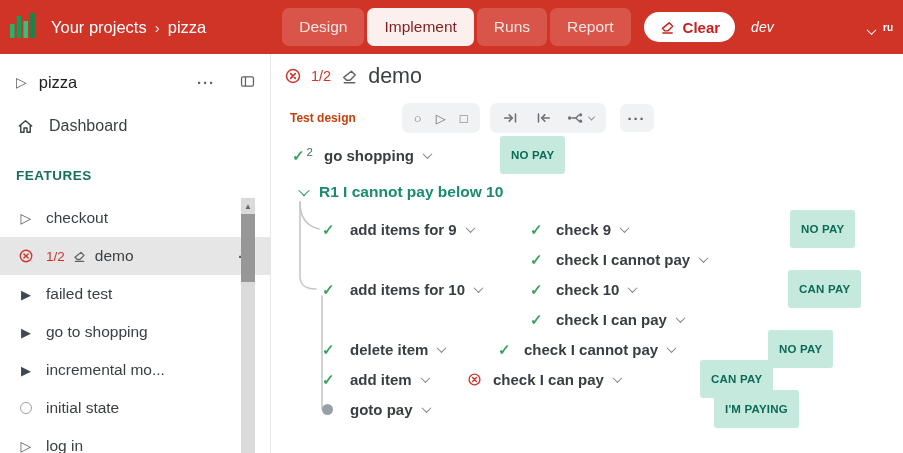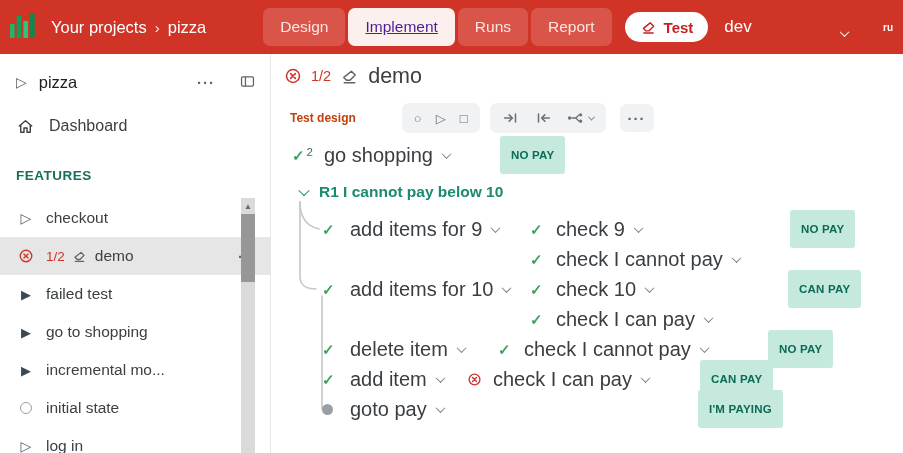--- a/index.html
+++ b/index.html
@@ -6,30 +6,30 @@
   html,body { width:903px; height:453px; overflow:hidden; background:#fff;
               font-family:"Liberation Sans", sans-serif; }
   .app { width:903px; height:453px; display:flex; flex-direction:column; }
 
   
   .topbar { flex:0 0 54px; background:#cf3427; display:flex; align-items:center;
             padding:0 10px 0 10px; position:relative; }
   .logo { display:flex; align-items:flex-end; margin-right:14px; }
   .crumbs { color:#fff; font-size:16.5px; display:flex; align-items:center; gap:8px; white-space:nowrap; }
   .crumb-sep { opacity:.9; font-size:15px; }
-  .tabs { display:flex; gap:3px; margin-left:13px;padding-left:44px; }
+  .tabs { display:flex; gap:3px; margin-left:32px;padding-left:44px; }
   .tab { border:none; cursor:pointer; font-family:inherit; font-size:15.5px;
          height:38px; padding:0 17px; border-radius:7px;
          background:#d95549; color:#fbe6e3; }
-  .tab.active { background:#fbf0ee; color:#4c1d95; font-weight:500;text-decoration:underline; }
+  .tab.active { background:#fbf0ee; color:#7f1d1d; font-weight:500; }
   .clear-btn { margin-left:13px; height:30px; border:none; cursor:pointer; font-family:inherit;
                border-radius:15px; background:#fff; color:#c5221f; font-size:15px; font-weight:700;
                display:flex; align-items:center; gap:7px; padding:0 15px; }
   .branch { margin-left:12px; width:132px; display:flex; align-items:flex-end; justify-content:space-between;
-            color:#fff; font-size:17px; cursor:pointer; padding:0 4px; }
+            color:#fff; font-size:14px; cursor:pointer; padding:0 4px;font-style:italic; }
   .run { margin-left:auto; color:#fff; font-size:10px; font-weight:700; cursor:pointer;
          padding-right:0; }
 
   .chev { display:inline-block; width:7px; height:7px;
           border-right:1.7px solid #7d8389; border-bottom:1.7px solid #7d8389;
           transform:rotate(45deg) translate(-1px,-1px); }
   .chev.white { border-color:#fff; }
   .chev.teal  { border-color:#1b8a72; width:8px; height:8px; }
   .chev.small { width:5px; height:5px; border-width:1.5px; }
 
@@ -80,21 +80,21 @@
   .tb-more { margin-left:14px; background:#f0f2f4; border:none; border-radius:7px; width:34px; height:28px;
              color:#5f6368; font-size:15px; font-weight:700; letter-spacing:1px; cursor:pointer; font-family:inherit;}
   .branch-wrap { display:flex; align-items:center; gap:5px; cursor:pointer; }
 
   
   .tree { margin-top:6px; }
   .trow { height:30px; display:flex; align-items:center; position:relative; }
   .root-row { padding-left:9px; }
   .check { color:#3aa15f; font-weight:700; font-size:15px; line-height:1; }
   .count-sm { font-size:11.5px; color:#3f6b5c; margin:-6px 0 0 2px; }
-  .tlabel { font-size:20px; color:#393e43; margin-left:11px; cursor:pointer; }
+  .tlabel { font-size:15px; color:#393e43; margin-left:11px; cursor:pointer;font-weight:bold; }
   .trow .chev, .group-header .chev { margin-left:10px; cursor:pointer; }
   .badge { position:absolute; top:50%; transform:translateY(-50%); white-space:nowrap;
            background:#c5e9dd; color:#0b6a56; font-size:11.5px; font-weight:700;
            padding:13px 11px; border-radius:3px; letter-spacing:.2px; }
   .group-header { margin-top:7px; height:30px; display:flex; align-items:center; padding-left:7px; gap:11px; }
   .group-title { font-size:15.5px; font-weight:700; color:#1b8a72; cursor:pointer; }
   .group-body { margin-top:7px; position:relative; padding-left:39px; }
   .connector { position:absolute; left:10px; top:-16px; pointer-events:none; }
   .cell1 { display:flex; align-items:center; flex:0 0 auto; }
   .w208 { width:208px; } .w176 { width:176px; } .w145 { width:145px; } .w151 { width:151px; }
@@ -127,21 +127,21 @@
       <button class="tab">Design</button>
       <button class="tab active">Implement</button>
       <button class="tab">Runs</button>
       <button class="tab">Report</button>
     </div>
     <button class="clear-btn">
       <svg width="17" height="17" viewBox="0 0 20 20">
         <path d="M12 4.5l4 4L10.5 14H7l-3-3L12 4.5z" fill="none" stroke="currentColor" stroke-width="1.7" stroke-linejoin="round"></path>
         <line x1="4.5" y1="16.5" x2="15.5" y2="16.5" stroke="currentColor" stroke-width="1.7" stroke-linecap="round"></line>
       </svg>
-      <span>Test</span>
+      <span>Clear</span>
     </button>
     <div class="branch">
       <span>dev</span>
       <span class="chev white"></span>
     </div>
     <span class="run">ru</span>
   </header>
 
   <div class="body">
 
@@ -394,21 +394,21 @@
           </div>
 
           <div class="trow">
             <div class="cell1 w151">
               <span class="islot">
                   <span class="dot"></span>
                 </span>
               <span class="tlabel">goto pay</span>
               <span class="chev"></span>
             </div>
-            <span class="badge" style="left:376px">I'M PAYING</span>
+            <span class="badge" style="left:392px">I'M PAYING</span>
           </div>
 
         </div>
       </div>
 
     </main>
   </div>
 </div>
 
 </body></html>

